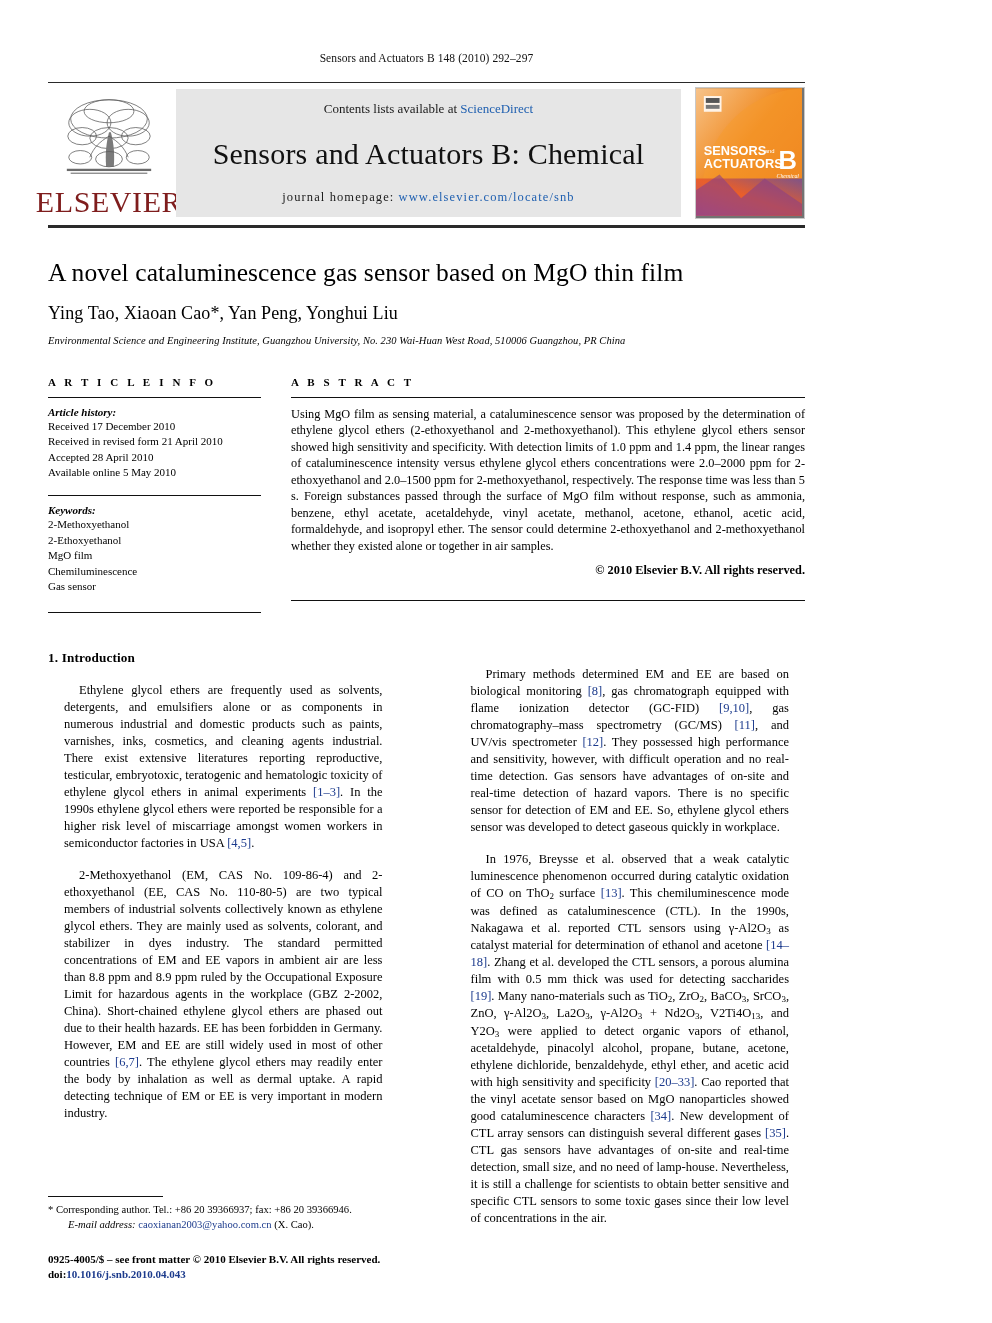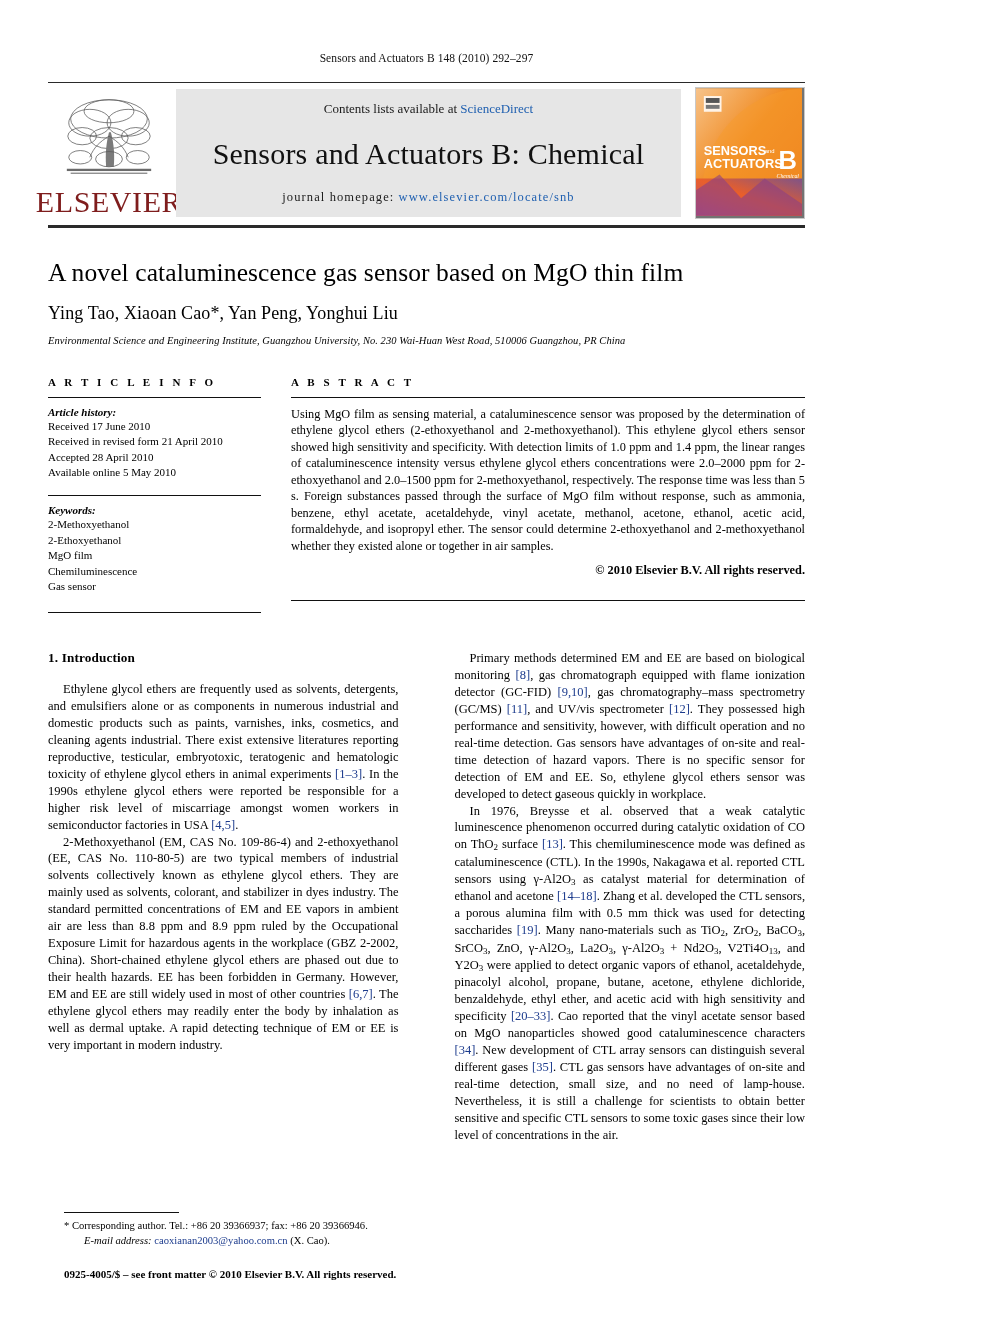--- a/index.html
+++ b/index.html
@@ -195,32 +195,32 @@
   .h1 {
     font-size: 13.2px;
     font-weight: bold;
     margin: 0 0 15px 0;
     letter-spacing: .15px;
   }
   .p {
     font-size: 12.5px;
     line-height: 1.355;
     text-align: justify;
-    margin: 0;
+    margin: 16px;
     text-indent: 15px;
     hyphens: auto;
   }
   .p + .p { margin-top: 0; }
   .ref { color: #1b3a8c; }
   sub { font-size: .72em; vertical-align: -0.25em; }
 
   
   .footnote-zone {
     position: absolute;
-    left: 64px;
+    left: 48px;
     bottom: 40px;
     width: 430px;
     font-size: 10.6px;
     line-height: 1.4;
   }
   .fn-rule {
     border-top: 1px solid #111;
     width: 115px;
     margin-bottom: 6px;
   }
@@ -316,21 +316,21 @@
     <div class="authors">Ying Tao, Xiaoan Cao*, Yan Peng, Yonghui Liu</div>
     <div class="affiliation">Environmental Science and Engineering Institute, Guangzhou University, No. 230 Wai-Huan West Road, 510006 Guangzhou, PR China</div>
   </div>
 
   <div class="info-abstract">
 
     <div class="col-info">
       <div class="sec-head">A R T I C L E    I N F O</div>
       <div class="hr-thin"></div>
       <div class="info-label">Article history:</div>
-      <div class="info-line">Received 17 June 2010</div>
+      <div class="info-line">Received 17 December 2010</div>
       <div class="info-line">Received in revised form 21 April 2010</div>
       <div class="info-line">Accepted 28 April 2010</div>
       <div class="info-line">Available online 5 May 2010</div>
 
       <div class="hr-thin spaced"></div>
       <div class="info-label">Keywords:</div>
       <div class="kw-list">
         <div class="info-line">2-Methoxyethanol</div>
         <div class="info-line">2-Ethoxyethanol</div>
         <div class="info-line">MgO film</div>
@@ -369,16 +369,17 @@
       <span>*</span>
       <span>Corresponding author. Tel.: +86 20 39366937; fax: +86 20 39366946.</span>
     </div>
     <div class="fn-line" style="padding-left:20px;text-indent:0;">
       <span class="em-label">E-mail address:</span>
       <span class="fn-mail">caoxianan2003@yahoo.com.cn</span>
       <span>(X. Cao).</span>
     </div>
     <div class="issn-block">
       <div>0925-4005/$ – see front matter © 2010 Elsevier B.V. All rights reserved.</div>
+      <div><span>doi:</span><span class="doi-val">10.1016/j.snb.2010.04.043</span></div>
     </div>
   </div>
 
 </div>
 
 </body></html>

